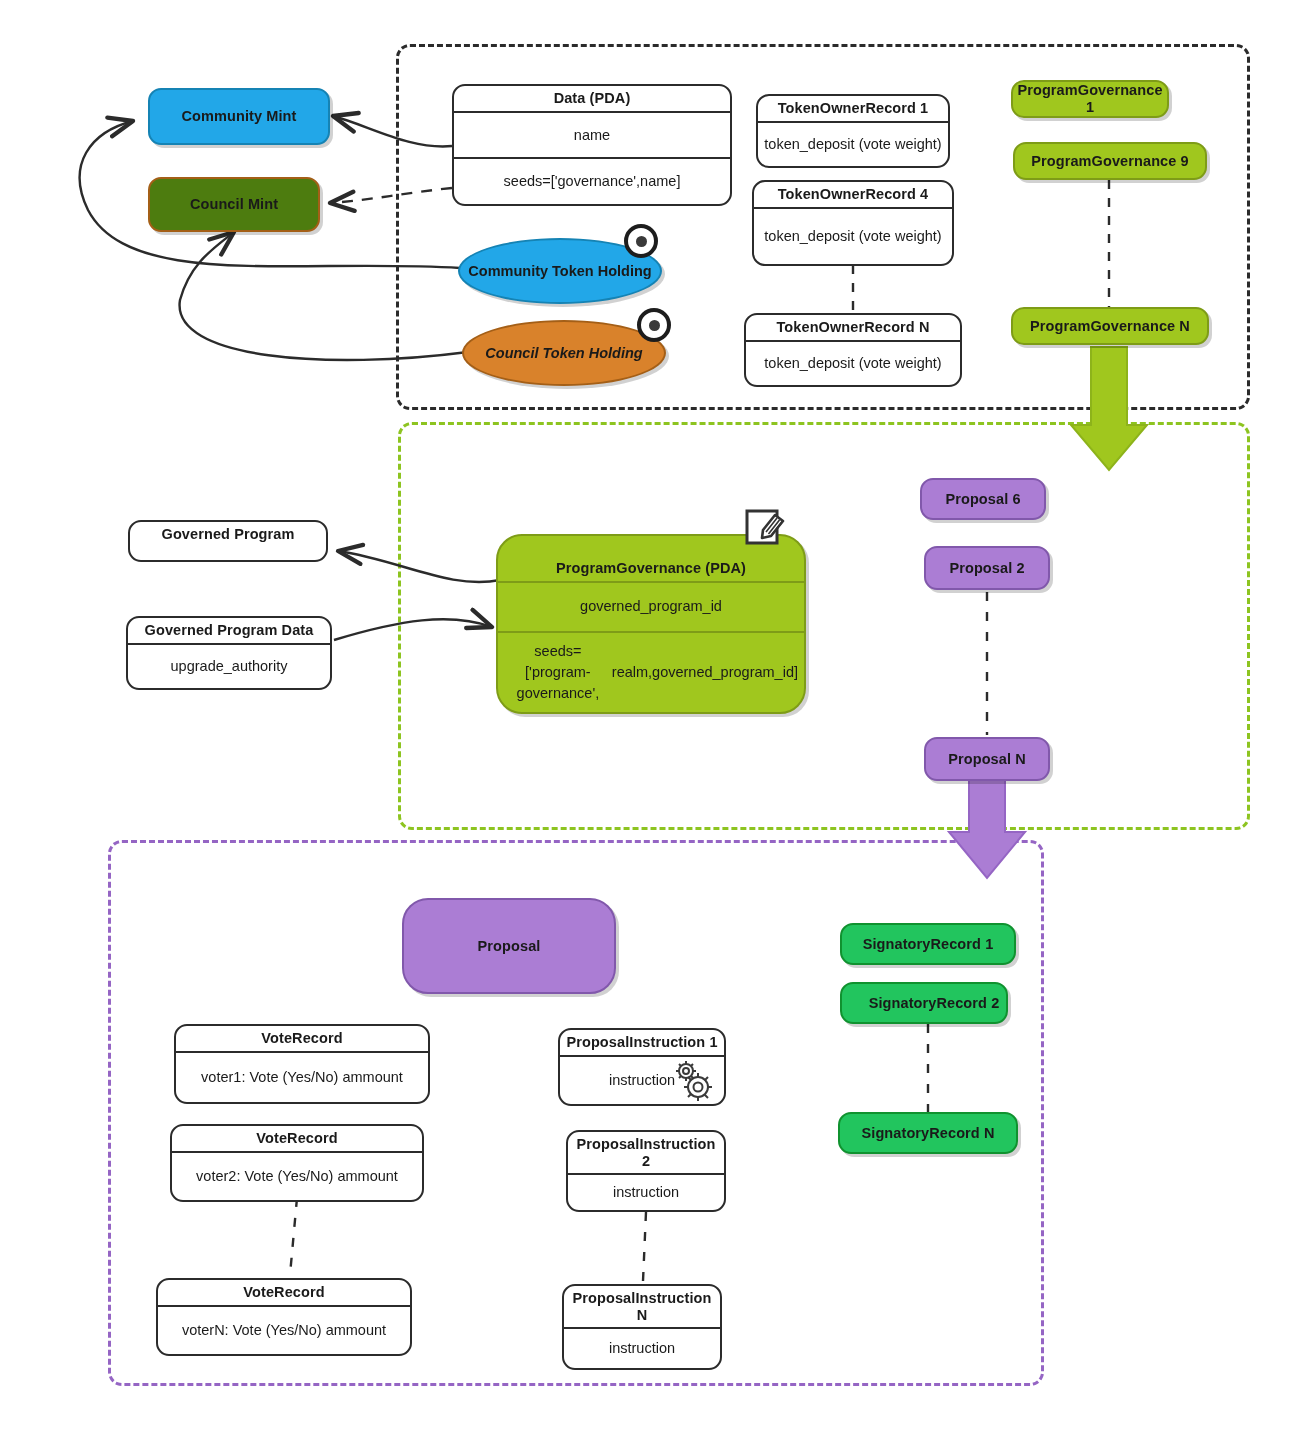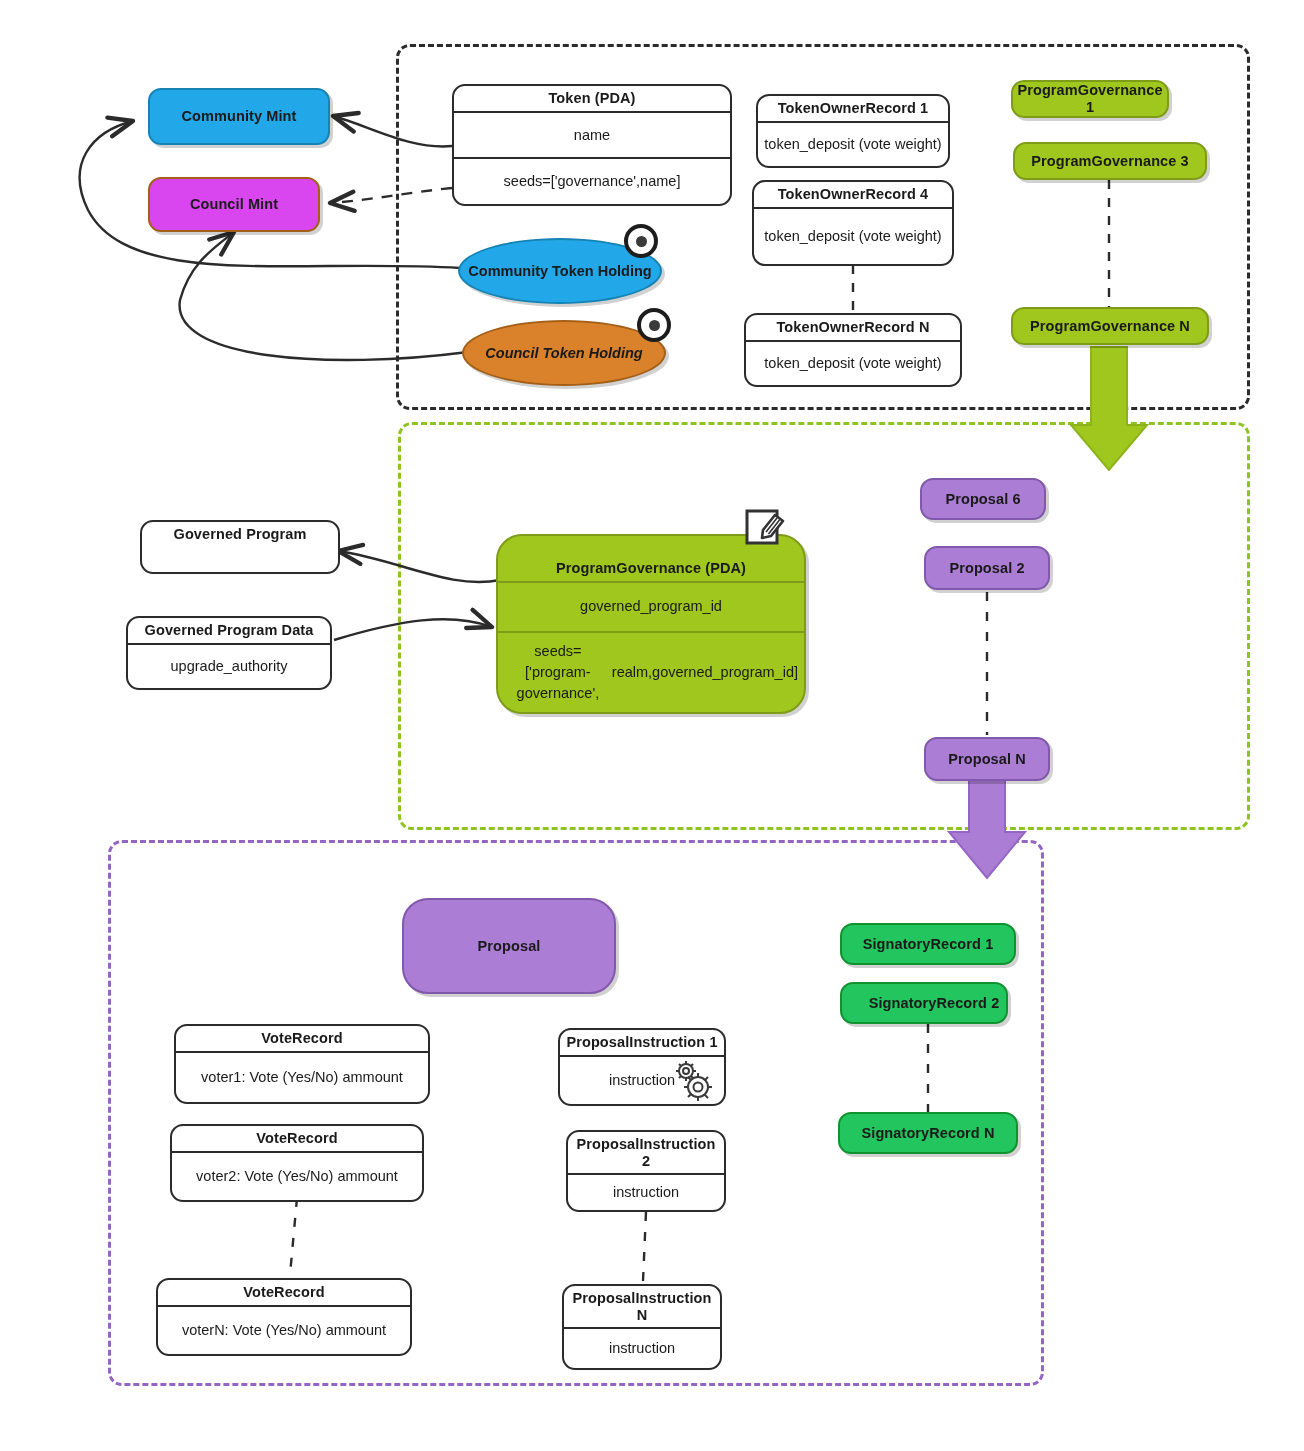--- a/index.html
+++ b/index.html
@@ -55,21 +55,21 @@
     padding:5px 6px;
     flex:1 1 auto;
     line-height:1.3;
     position:relative;
   }
   .node.plain{justify-content:center;align-items:center;}
   .node.plain .hdr{flex:1 1 auto;}
 
   
   .fill-blue{background:#22A7E8;border-color:#1583B4;}
-  .fill-orange{background:#d946ef;border-color:#A45F17;}
+  .fill-orange{background:#4d7c0f;border-color:#A45F17;}
   .fill-olive{background:#A0C71E;border-color:#7E9C17;}
   .fill-olive .row{border-top-color:#7E9C17;}
   .fill-purple{background:#AB7DD4;border-color:#8158AB;}
   .fill-green{background:#22C55E;border-color:#10922F;}
 
   .shadowed{box-shadow:3px 3px 0 rgba(0,0,0,.18);}
 
   
   .ellipse{
     position:absolute;
@@ -154,21 +154,21 @@
 
   <div class="node plain fill-blue shadowed" style="left:148px;top:88px;width:182px;height:57px;">
     <div class="hdr">Community Mint</div>
   </div>
 
   <div class="node plain fill-orange shadowed" style="left:148px;top:177px;width:172px;height:55px;">
     <div class="hdr">Council Mint</div>
   </div>
 
   <div class="node" style="left:452px;top:84px;width:280px;height:122px;">
-    <div class="hdr">Token (PDA)</div>
+    <div class="hdr">Data (PDA)</div>
     <div class="row">name</div>
     <div class="row">seeds=['governance',name]</div>
   </div>
 
   <div class="ellipse blue shadowed" style="left:458px;top:238px;width:204px;height:66px;">
     <span>Community Token Holding</span>
   </div>
   <div class="owner-badge" style="left:624px;top:224px;"></div>
 
   <div class="ellipse orange shadowed" style="left:462px;top:320px;width:204px;height:66px;font-style:italic;">
@@ -186,29 +186,29 @@
   </div>
   <div class="node" style="left:744px;top:313px;width:218px;height:74px;">
     <div class="hdr">TokenOwnerRecord N</div>
     <div class="row">token_deposit (vote weight)</div>
   </div>
 
   <div class="node plain fill-olive shadowed" style="left:1011px;top:80px;width:158px;height:38px;">
     <div class="hdr">ProgramGovernance 1</div>
   </div>
   <div class="node plain fill-olive shadowed" style="left:1013px;top:142px;width:194px;height:38px;">
-    <div class="hdr">ProgramGovernance 3</div>
+    <div class="hdr">ProgramGovernance 9</div>
   </div>
   <div class="node plain fill-olive shadowed" style="left:1011px;top:307px;width:198px;height:38px;">
     <div class="hdr">ProgramGovernance N</div>
   </div>
 
   <div class="group green-grp" style="left:398px;top:422px;width:852px;height:408px;"></div>
 
-  <div class="node" style="left:140px;top:520px;width:200px;height:54px;">
+  <div class="node" style="left:128px;top:520px;width:200px;height:42px;">
     <div class="hdr">Governed Program</div>
   </div>
 
   <div class="node" style="left:126px;top:616px;width:206px;height:74px;">
     <div class="hdr">Governed Program Data</div>
     <div class="row">upgrade_authority</div>
   </div>
 
   <div class="node bigbox fill-olive shadowed" style="left:496px;top:534px;width:310px;height:180px;">
     <div class="hdr" style="padding-top:24px;">ProgramGovernance (PDA)</div>

